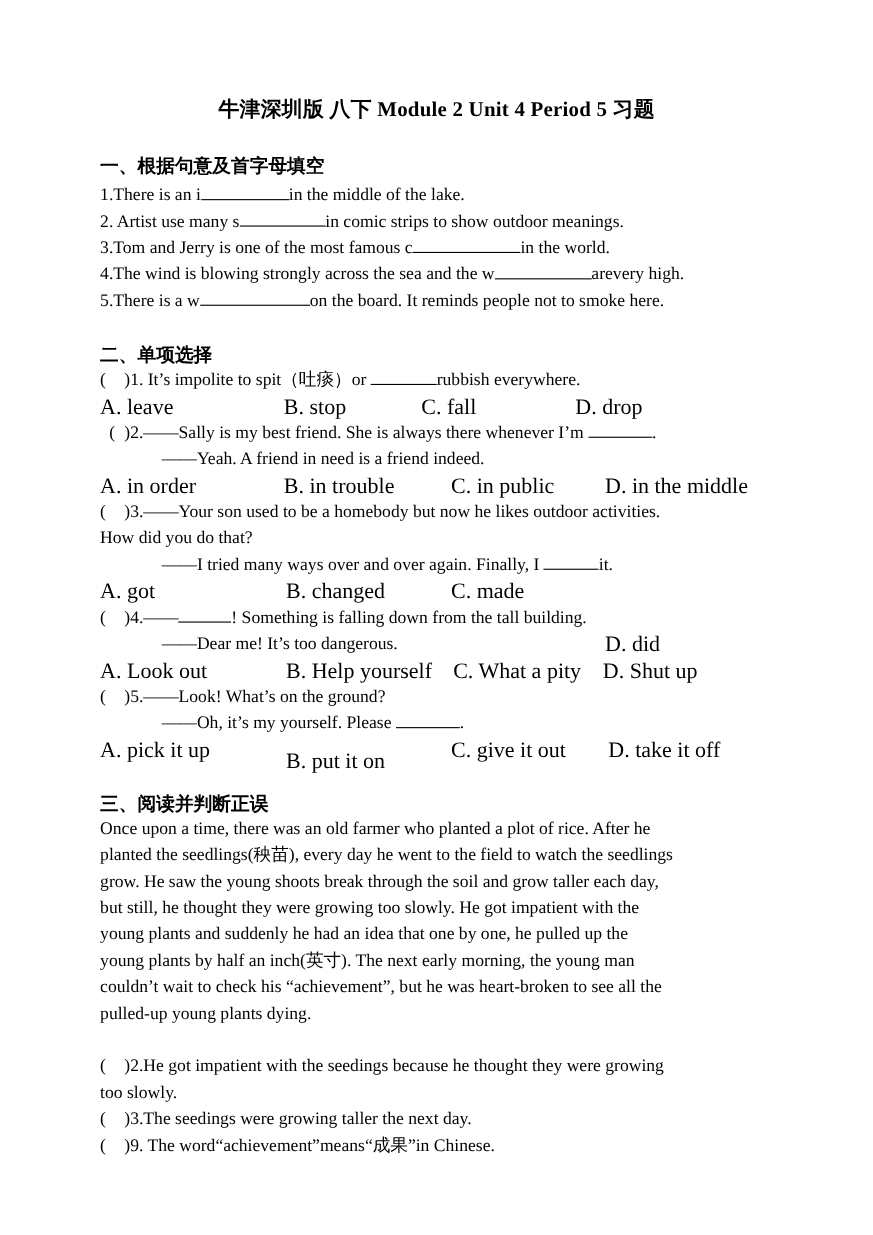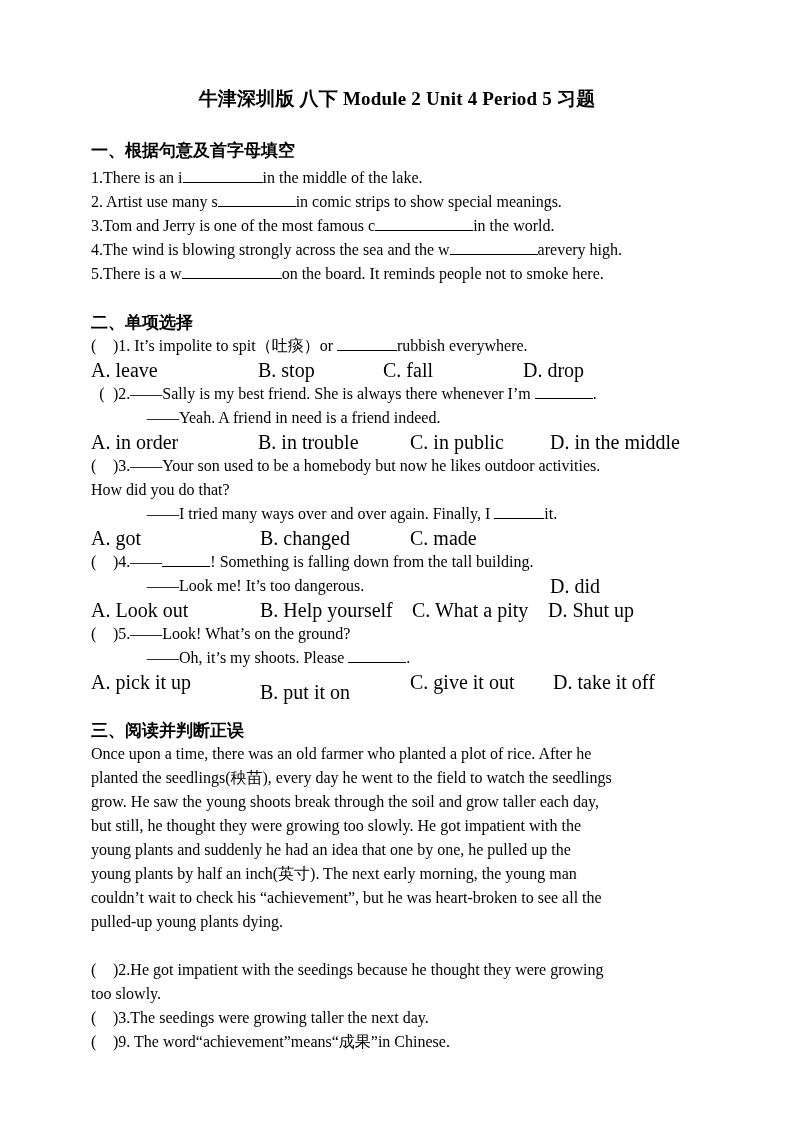--- a/index.html
+++ b/index.html
@@ -32,21 +32,21 @@
 <div class="page">
 
   <div class="title">牛津深圳版 八下 Module 2 Unit 4 Period 5 习题</div>
 
   <div class="section-head" style="top:139px;">一、根据句意及首字母填空</div>
 
   <div class="line" style="top:166px;">
     <span>1.There is an i</span><span class="blank" style="width:80px;"></span><span>in the middle of the lake.</span>
   </div>
   <div class="line" style="top:190px;">
-    <span>2.  Artist use many s</span><span class="blank" style="width:78px;"></span><span>in comic strips to show special meanings.</span>
+    <span>2.  Artist use many s</span><span class="blank" style="width:78px;"></span><span>in comic strips to show outdoor meanings.</span>
   </div>
   <div class="line" style="top:214px;">
     <span>3.Tom and Jerry is one of the most famous c</span><span class="blank" style="width:98px;"></span><span>in the world.</span>
   </div>
   <div class="line" style="top:238px;">
     <span>4.The wind is blowing strongly across the sea and the w</span><span class="blank" style="width:88px;"></span><span>arevery high.</span>
   </div>
   <div class="line" style="top:262px;">
     <span>5.There is a w</span><span class="blank" style="width:100px;"></span><span>on the board. It reminds people not to smoke here.</span>
   </div>
@@ -78,31 +78,31 @@
     <span>——I tried many ways over and over again. Finally, I </span><span class="blank" style="width:50px;"></span><span>it.</span>
   </div>
   <span class="opt" style="left:91px; top:526px;">A. got</span>
   <span class="opt" style="left:260px; top:526px;">B. changed</span>
   <span class="opt" style="left:410px; top:526px;">C. made</span>
   <span class="opt" style="left:550px; top:526px;margin-top:48px;">D. did</span>
 
   <div class="line" style="top:550px;">
     <span class="paren">(</span><span>)4.——</span><span class="blank" style="width:48px;"></span><span>! Something is falling  down from the tall building.</span>
   </div>
-  <div class="line indent" style="top:574px;">——Look me! It’s too dangerous.</div>
+  <div class="line indent" style="top:574px;">——Dear me! It’s too dangerous.</div>
   <span class="opt" style="left:91px; top:598px;">A. Look out</span>
   <span class="opt" style="left:260px; top:598px;">B. Help yourself</span>
   <span class="opt" style="left:412px; top:598px;">C. What a pity</span>
   <span class="opt" style="left:548px; top:598px;">D. Shut up</span>
 
   <div class="line" style="top:622px;">
     <span class="paren">(</span><span>)5.——Look! What’s on the ground?</span>
   </div>
   <div class="line indent" style="top:646px;">
-    <span>——Oh, it’s my shoots. Please </span><span class="blank" style="width:58px;"></span><span>.</span>
+    <span>——Oh, it’s my yourself. Please </span><span class="blank" style="width:58px;"></span><span>.</span>
   </div>
   <span class="opt" style="left:91px; top:670px;">A. pick it up</span>
   <span class="opt" style="left:260px; top:680px;">B. put it on</span>
   <span class="opt" style="left:410px; top:670px;">C. give it out</span>
   <span class="opt" style="left:553px; top:670px;">D. take it off</span>
 
   <div class="section-head" style="top:719px;">三、阅读并判断正误</div>
 
   <div class="line" style="top:742px;">Once upon a time, there was an old farmer who planted a plot of rice. After he</div>
   <div class="line" style="top:766px;">planted the seedlings(秧苗), every day he went to the field to watch the seedlings</div>

